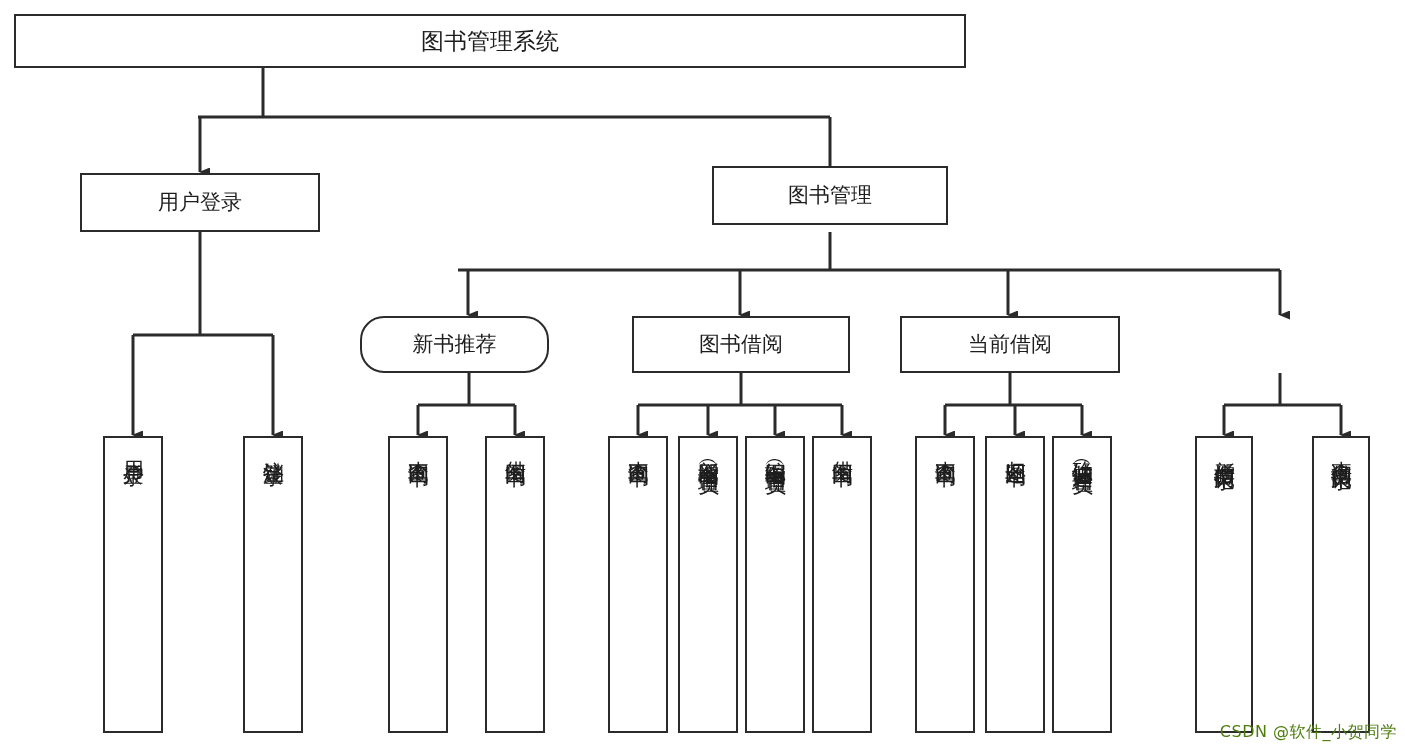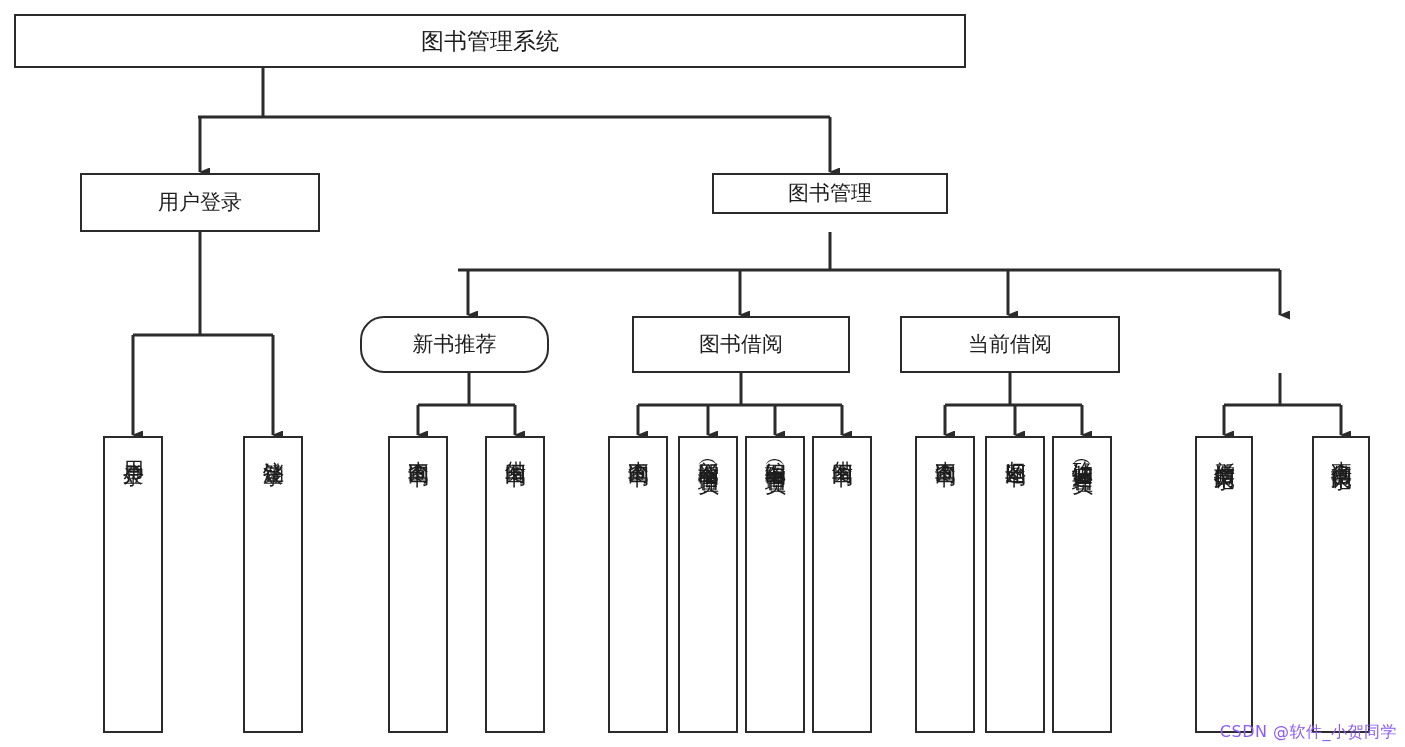--- a/index.html
+++ b/index.html
@@ -60,21 +60,21 @@
   .title-node .label { font-size: 23px; }
   .l2-node .label    { font-size: 21px; }
   .l3-node .label    { font-size: 21px; }
   .leaf .label       { font-size: 21px; }
 
   #watermark {
     position: absolute;
     right: 8px;
     bottom: 4px;
     font-size: 16px;
-    color: #8b5cf6;
+    color: #4d7c0f;
     letter-spacing: 0.5px;
     font-family: "DejaVu Sans", "Liberation Sans", sans-serif;
     white-space: nowrap;
   }
 </style>
 </head>
 <body>
 
 <div id="canvas">
 
@@ -121,21 +121,21 @@
       </g>
   </svg>
 
   <div class="node horiz title-node" id="node-root" style="left: 14px; top: 14px; width: 952px; height: 54px;">
     <span class="label">图书管理系统</span>
   </div>
 
   <div class="node horiz l2-node" id="node-l2-0" style="left: 80px; top: 173px; width: 240px; height: 59px;">
     <span class="label">用户登录</span>
   </div>
-  <div class="node horiz l2-node" id="node-l2-1" style="left: 712px; top: 173px; width: 236px; height: 41px; align-items: center;">
+  <div class="node horiz l2-node" id="node-l2-1" style="left: 712px; top: 166px; width: 236px; height: 59px; align-items: center;">
     <span class="label">图书管理</span>
   </div>
 
   <div class="node horiz l3-node" id="node-l3-0" style="left: 360px; top: 316px; width: 189px; height: 57px; border-radius: 24px;">
     <span class="label">新书推荐</span>
   </div>
   <div class="node horiz l3-node" id="node-l3-1" style="left: 632px; top: 316px; width: 218px; height: 57px;">
     <span class="label">图书借阅</span>
   </div>
   <div class="node horiz l3-node" id="node-l3-2" style="left: 900px; top: 316px; width: 220px; height: 57px;">

